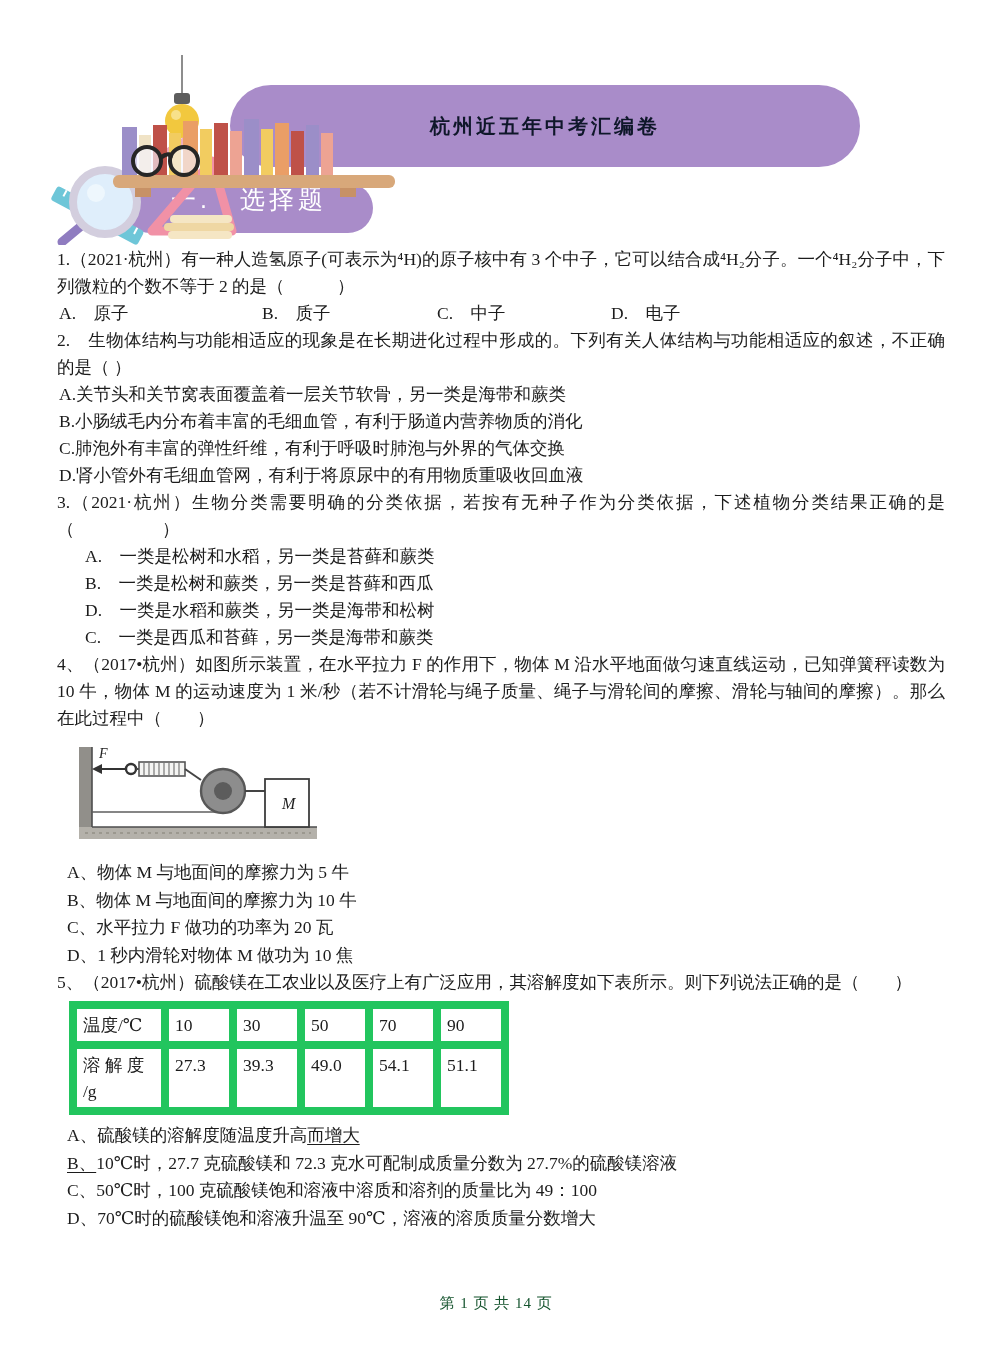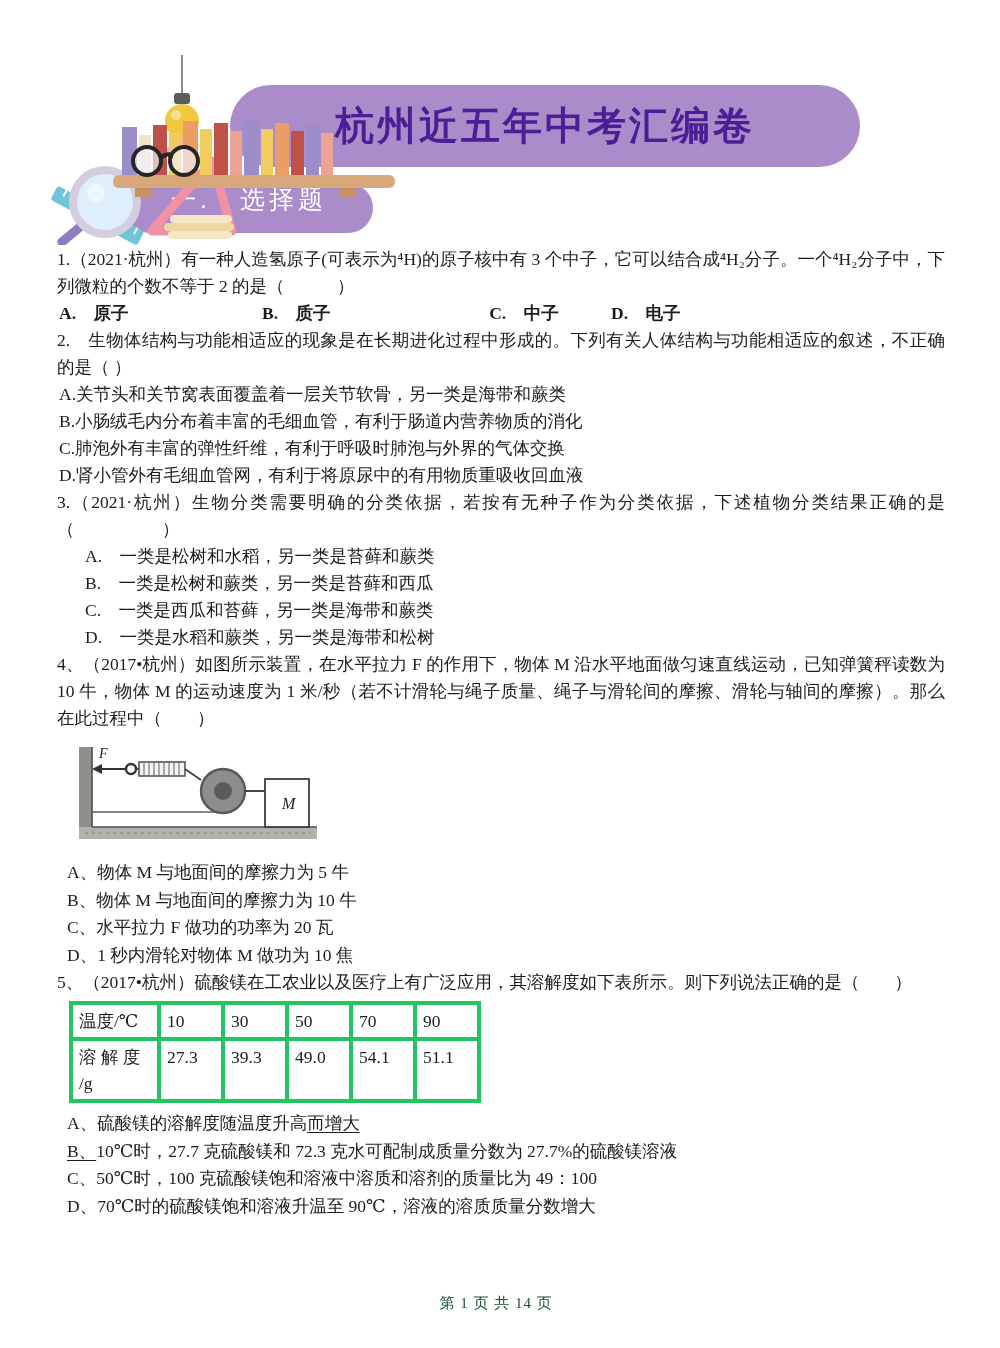--- a/index.html
+++ b/index.html
@@ -7,54 +7,54 @@
     position:relative;width:1000px;height:1348px;background:#ffffff;overflow:hidden;
     font-family:"Liberation Serif","DejaVu Serif",serif;color:#1c1c1c;
   }
   
   .banner-main{
     position:absolute;left:230px;top:85px;width:630px;height:82px;
     background:#a98cc9;border-radius:41px;display:flex;align-items:center;justify-content:center;
     z-index:1;
   }
   .banner-main .title{
-    color:#4c1d95;font-family:"Liberation Sans","DejaVu Sans",sans-serif;
-    font-weight:bold;font-size:39px;letter-spacing:3px;text-align:right;
+    color:#0f172a;font-family:"Liberation Sans","DejaVu Sans",sans-serif;
+    font-weight:bold;font-size:20px;letter-spacing:3px;text-align:right;
   }
   .banner-sub{
     position:absolute;left:125px;top:183px;width:248px;height:50px;
     background:#a98cc9;border-radius:26px;display:flex;align-items:flex-start;
     padding-left:46px;box-sizing:border-box;z-index:1;
   }
   .banner-sub .subtitle{
     color:#ffffff;font-family:"Liberation Sans","DejaVu Sans",sans-serif;
     font-size:25px;letter-spacing:4px;
   }
   .illustration{position:absolute;left:40px;top:55px;z-index:2;}
   
   .content{
     position:absolute;left:57px;top:246px;width:888px;
     font-size:17.5px;line-height:27px;
   }
   .stem{text-align:justify;}
-  .opt-row{display:flex;padding-left:2px;font-weight:bold;}
+  .opt-row{display:flex;padding-left:2px;}
   .opt-row .o0{width:203px;}
   .opt-row .o1{width:175px;}
-  .opt-row .o2{width:174px;text-align:center;}
+  .opt-row .o2{width:174px;}
   .opt-line{padding-left:2px;}
   .opt-indent{padding-left:28px;}
   .opt-small{padding-left:10px;line-height:27.5px;}
   .diagram-wrap{margin:9px 0 10px 14px;}
   
   table.solubility{
     border-collapse:collapse;margin:5px 0 7px 12px;
     font-size:17.5px;line-height:26px;
   }
   table.solubility td{
-    border:4px solid #22c55e;padding:3px 6px;vertical-align:top;background:#fff;
+    border:8px solid #22c55e;padding:3px 6px;vertical-align:top;background:#fff;
   }
   td.c-label{width:72px;}
   td.c-val{width:48px;}
   .ul{text-decoration:underline;text-underline-offset:3px;}
   
   .footer{
     position:absolute;left:0;top:1294px;width:896px;text-align:center;
     font-size:15px;color:#14532d;letter-spacing:1px;margin-left:48px;
   }
 </style>
@@ -148,22 +148,22 @@
       <div class="opt-line">A.关节头和关节窝表面覆盖着一层关节软骨，另一类是海带和蕨类</div>
       <div class="opt-line">B.小肠绒毛内分布着丰富的毛细血管，有利于肠道内营养物质的消化</div>
       <div class="opt-line">C.肺泡外有丰富的弹性纤维，有利于呼吸时肺泡与外界的气体交换</div>
       <div class="opt-line">D.肾小管外有毛细血管网，有利于将原尿中的有用物质重吸收回血液</div>
     </div>
 
     <div>
       <div class="stem">3.（2021·杭州）生物分类需要明确的分类依据，若按有无种子作为分类依据，下述植物分类结果正确的是（　　　　　）</div>
       <div class="opt-indent">A.　一类是松树和水稻，另一类是苔藓和蕨类</div>
       <div class="opt-indent">B.　一类是松树和蕨类，另一类是苔藓和西瓜</div>
+      <div class="opt-indent">D.　一类是水稻和蕨类，另一类是海带和松树</div>
       <div class="opt-indent">C.　一类是西瓜和苔藓，另一类是海带和蕨类</div>
-      <div class="opt-indent">D.　一类是水稻和蕨类，另一类是海带和松树</div>
     </div>
 
     <div>
       <div class="stem">4、（2017•杭州）如图所示装置，在水平拉力 F 的作用下，物体 M 沿水平地面做匀速直线运动，已知弹簧秤读数为 10 牛，物体 M 的运动速度为 1 米/秒（若不计滑轮与绳子质量、绳子与滑轮间的摩擦、滑轮与轴间的摩擦）。那么在此过程中（　　）</div>
 
       <div class="diagram-wrap">
         <svg width="252" height="100" viewBox="0 0 252 100">
 
           <rect x="8" y="6" width="13" height="80" fill="#918f8a"></rect>
           <line x1="21" y1="6" x2="21" y2="86" stroke="#4d4d4d" stroke-width="1.6"></line>

